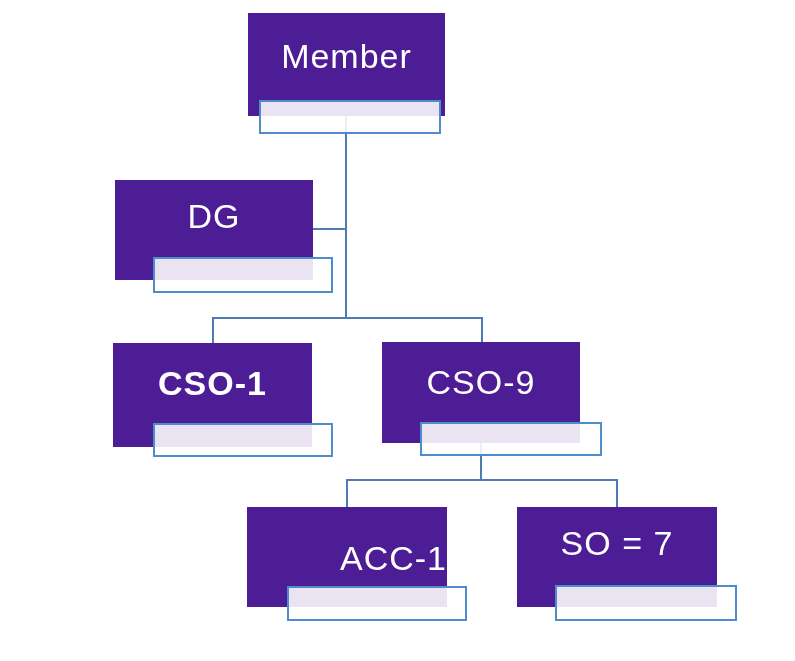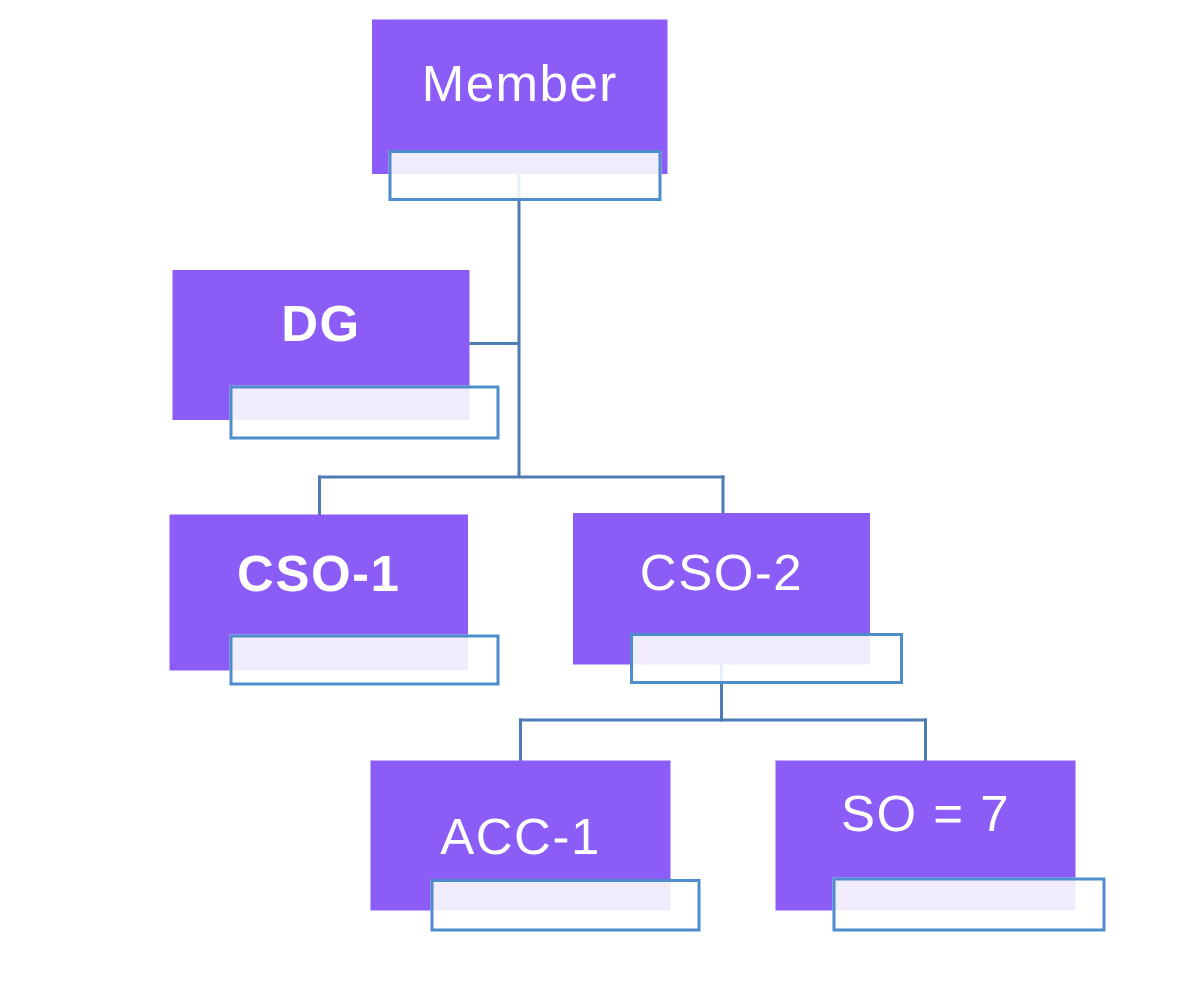--- a/index.html
+++ b/index.html
@@ -17,21 +17,21 @@
   }
   
   .conn {
     position: absolute;
     background: #4e7cb2;
     z-index: 1;
   }
   
   .node {
     position: absolute;
-    background: #8b5cf6;
+    background: #4c1d95;
     z-index: 2;
   }
   .node .label {
     position: absolute;
     left: 0;
     top: 0;
     width: 100%;
     display: flex;
     flex-direction: column;
     align-items: center;
@@ -67,39 +67,39 @@
   <div class="conn" style="left:346px; top:479px; width:2px;  height:29px;"></div>
   <div class="conn" style="left:616px; top:479px; width:2px;  height:29px;"></div>
 
   <div class="node" style="left:248px; top:13px; width:197px; height:103px;">
     <div class="label" style="height:87px;">
       <span>Member</span>
     </div>
   </div>
 
   <div class="node" style="left:115px; top:180px; width:198px; height:100px;">
-    <div class="label" style="height:72px;font-weight:bold;">
+    <div class="label" style="height:72px;">
       <span>DG</span>
     </div>
   </div>
 
   <div class="node" style="left:113px; top:343px; width:199px; height:104px;font-weight:bold;">
     <div class="label" style="height:80px;">
       <span>CSO-1</span>
     </div>
   </div>
 
   <div class="node" style="left:382px; top:342px; width:198px; height:101px;">
     <div class="label" style="height:80px;">
-      <span>CSO-2</span>
+      <span>CSO-9</span>
     </div>
   </div>
 
   <div class="node" style="left:247px; top:507px; width:200px; height:100px;">
-    <div class="label" style="height:102px;">
+    <div class="label" style="height:102px;align-items:flex-end;">
       <span>ACC-1</span>
     </div>
   </div>
 
   <div class="node" style="left:517px; top:507px; width:200px; height:100px;">
     <div class="label" style="height:72px;text-align:right;">
       <span>SO = 7</span>
     </div>
   </div>
 

